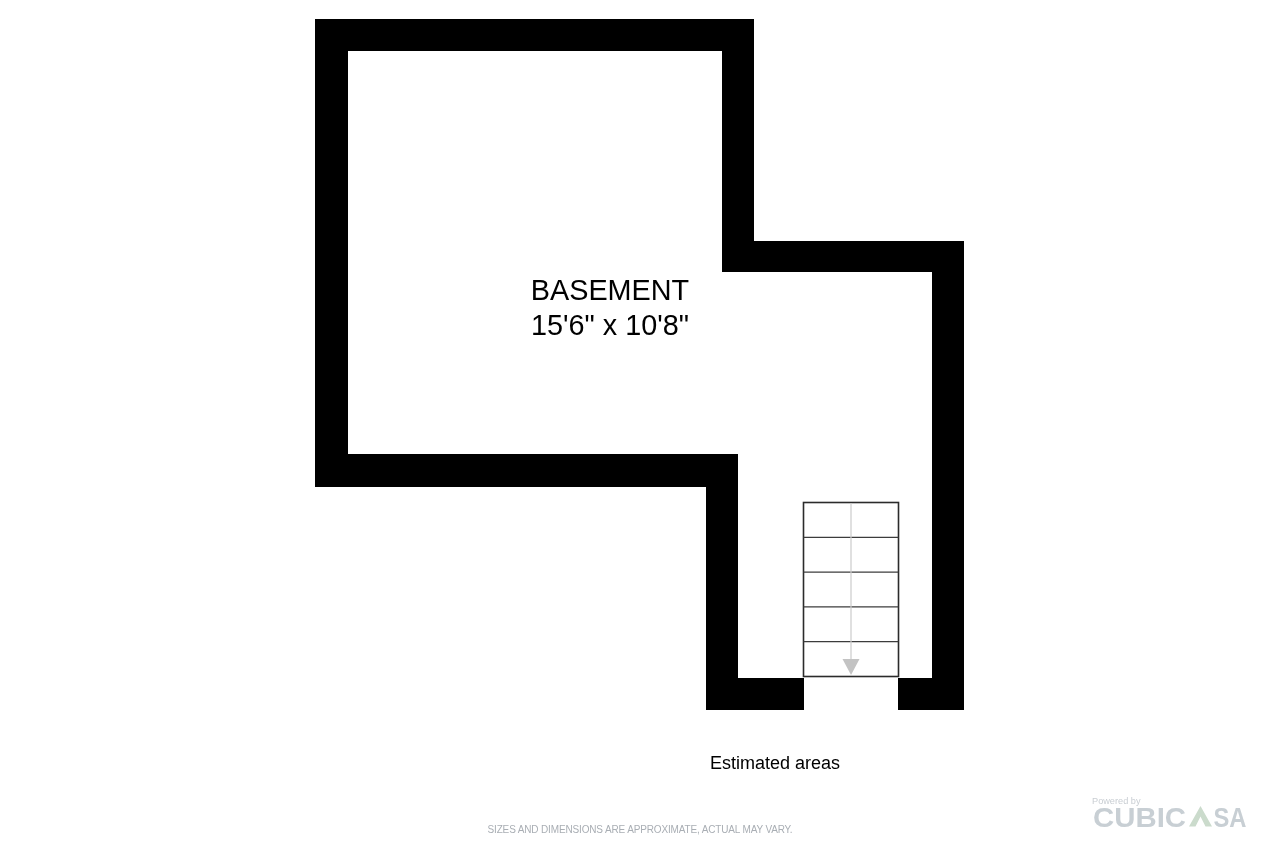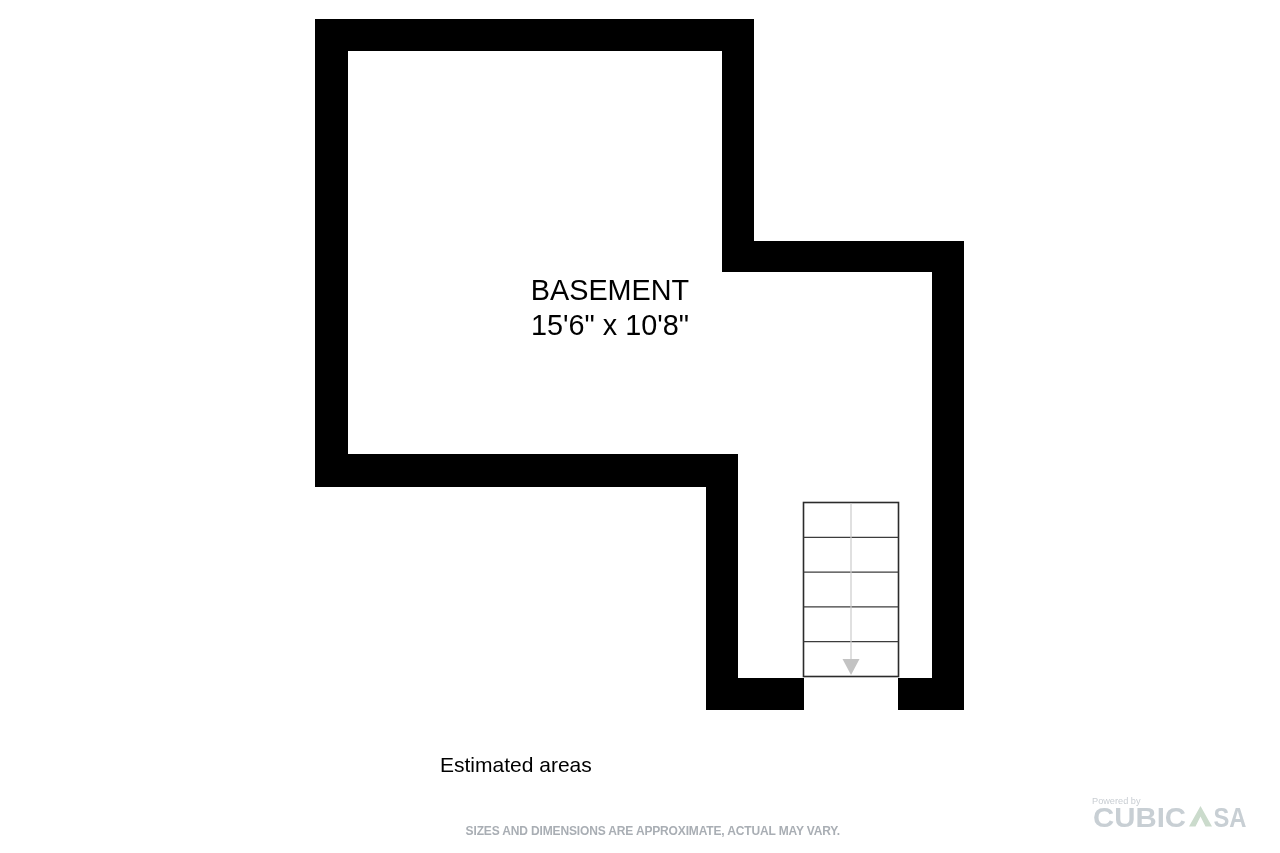--- a/index.html
+++ b/index.html
@@ -40,24 +40,24 @@
       <line x1="7.5" y1="77.1" x2="102.5" y2="77.1"></line>
       <line x1="7.5" y1="111.9" x2="102.5" y2="111.9"></line>
       <line x1="7.5" y1="146.7" x2="102.5" y2="146.7"></line>
     </g>
 
     <line x1="55" y1="8" x2="55" y2="164" stroke="#cccccc" stroke-width="1.2"></line>
 
     <polygon points="46.5,164 63.5,164 55,180" fill="#c3c3c3"></polygon>
   </svg>
 
-  <div class="txt" style="left:440px;top:753px;width:400px;text-align:left;font-size:21px;">Estimated areas</div>
+  <div class="txt" style="left:440px;top:753px;width:400px;text-align:right;font-size:18px;">Estimated areas</div>
 
 
-  <div class="txt" style="left:440px;top:824px;width:400px;font-size:12px;color:#a9aeb4;letter-spacing:-0.15px;font-weight:bold;">SIZES AND DIMENSIONS ARE APPROXIMATE, ACTUAL MAY VARY.</div>
+  <div class="txt" style="left:440px;top:824px;width:400px;text-align:center;font-size:10px;color:#a9aeb4;letter-spacing:-0.15px;">SIZES AND DIMENSIONS ARE APPROXIMATE, ACTUAL MAY VARY.</div>
 
   <div class="txt" style="left:1092px;top:796px;font-size:9.2px;color:#c9ced3;">Powered by</div>
 
   <svg style="position:absolute;left:1088px;top:798px;" width="170" height="34" viewBox="0 0 170 34">
     <text x="5" y="28.5" font-family="Liberation Sans, sans-serif" font-weight="bold" font-size="27" textLength="93" lengthAdjust="spacingAndGlyphs" fill="#c8cfd4">CUBIC</text>
     <path d="M101,28.5 L112.5,8 L124,28.5 L117.5,28.5 L112.5,18.5 L107.5,28.5 Z" fill="#cbdbcc"></path>
     <text x="125.5" y="28.5" font-family="Liberation Sans, sans-serif" font-weight="bold" font-size="27" textLength="33" lengthAdjust="spacingAndGlyphs" fill="#c8cfd4">SA</text>
   </svg>
 </div>
 

